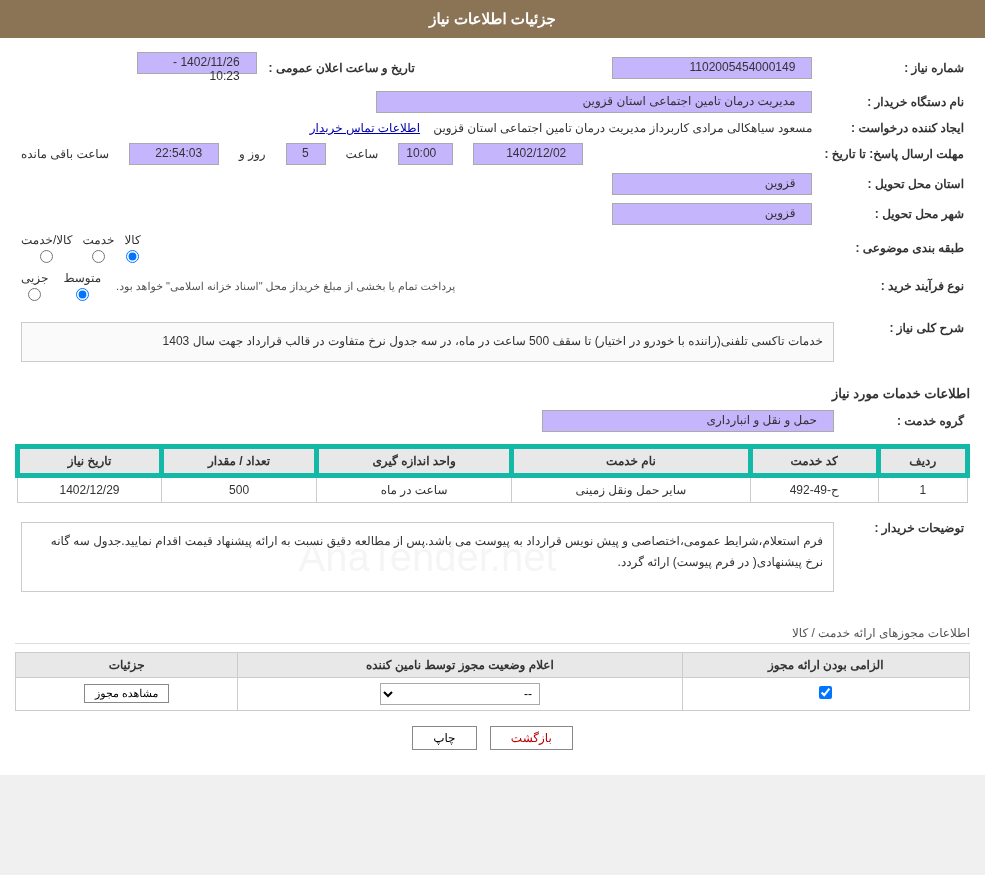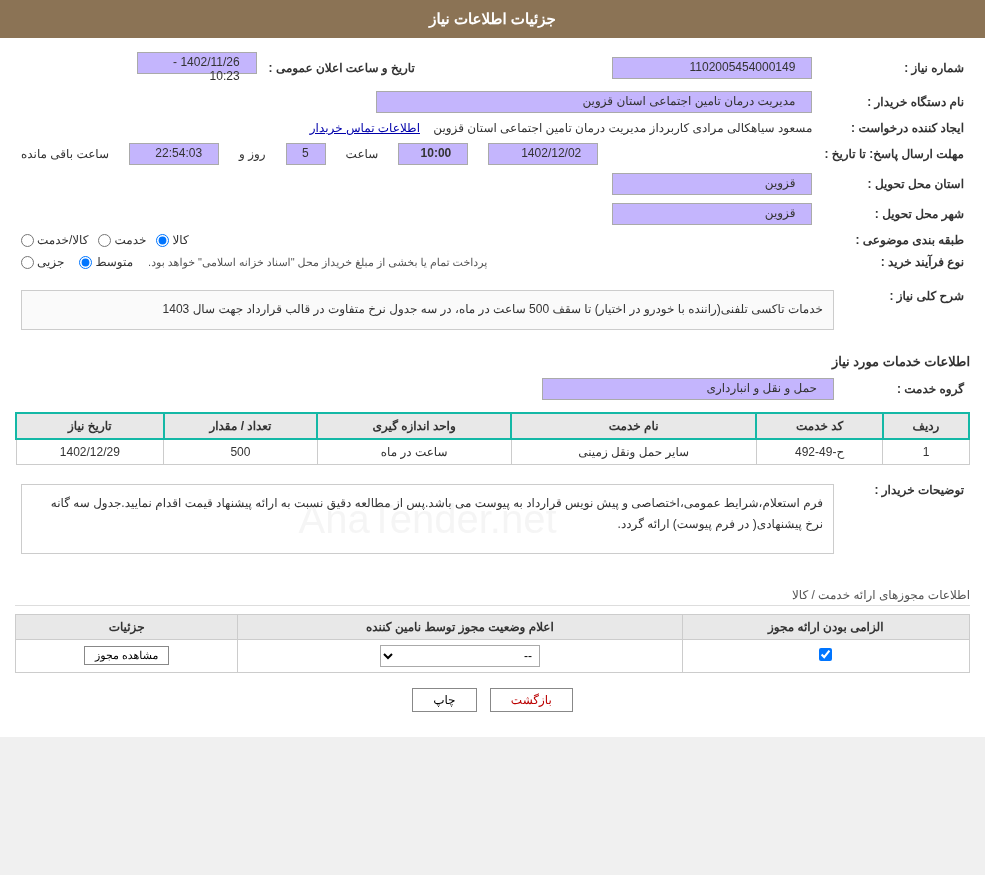--- a/index.html
+++ b/index.html
@@ -78,21 +78,21 @@
       line-height: 1.8;
       font-size: 12px;
     }
     .data-table {
       width: 100%;
       border-collapse: collapse;
       margin-bottom: 10px;
     }
     .data-table th {
       background: #e8e8e8;
-      border: 2px solid #14b8a6;
+      border: 5px solid #14b8a6;
       padding: 5px 8px;
       text-align: center;
       font-weight: bold;
     }
     .data-table td {
       border: 1px solid #ccc;
       padding: 5px 8px;
       text-align: center;
     }
     .notes-box {
@@ -166,20 +166,21 @@
       display: flex;
       align-items: center;
       gap: 10px;
       flex-direction: row-reverse;
       justify-content: flex-start;
     }
     .radio-item {
       display: flex;
       align-items: center;
       gap: 3px;
+      flex-direction: column;
     }
     .inline-fields {
       display: flex;
       align-items: center;
       gap: 20px;
       flex-direction: row-reverse;
     }
     .select-box {
       border: 1px solid #aaa;
       background: #fff;
@@ -236,21 +237,21 @@
 
       <tr>
         <td class="label-cell">مهلت ارسال پاسخ: تا تاریخ :</td>
         <td class="value-cell" colspan="3">
           <div class="inline-fields">
             <span>ساعت باقی مانده</span>
             <span class="input-box" style="width:90px;">22:54:03</span>
             <span>روز و</span>
             <span class="input-box" style="width:40px;">5</span>
             <span>ساعت</span>
-            <span class="input-box" style="width:70px;font-weight:bold;">10:00</span>
+            <span class="input-box" style="width:55px;">10:00</span>
             <span class="input-box" style="width:110px;">1402/12/02</span>
           </div>
         </td>
       </tr>
 
       <tr>
         <td class="label-cell">استان محل تحویل :</td>
         <td class="value-cell" colspan="3">
           <span class="input-box input-medium">قزوین</span>
         </td>

